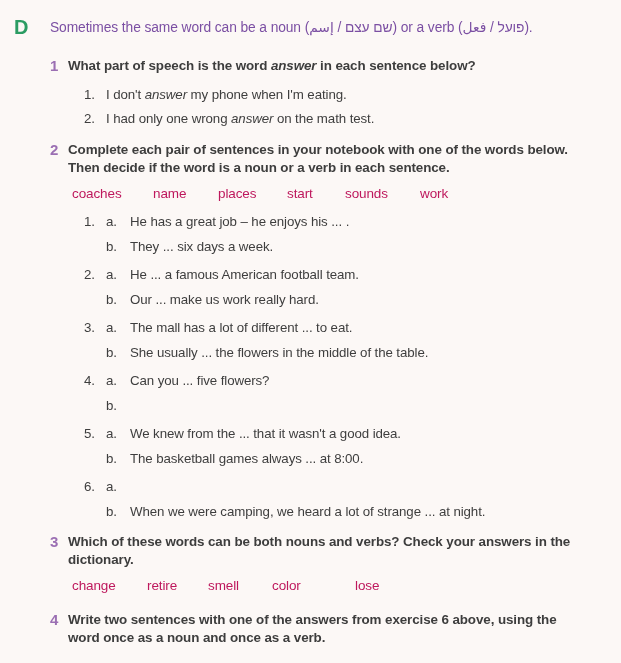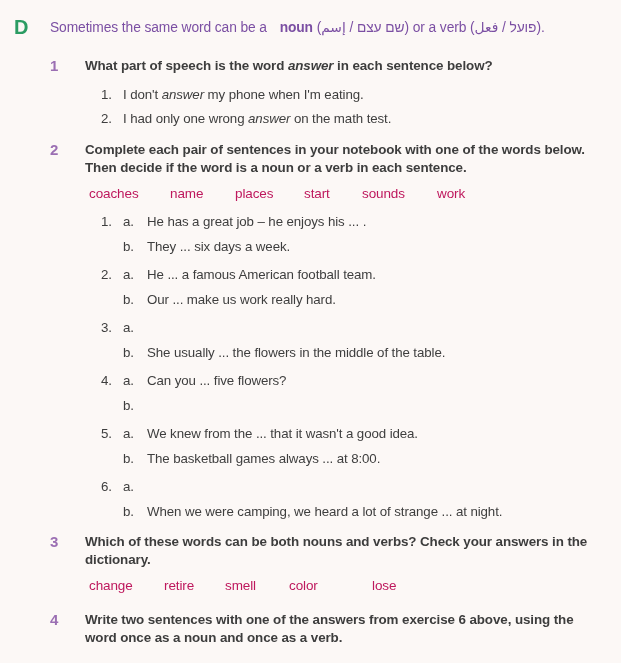--- a/index.html
+++ b/index.html
@@ -10,21 +10,21 @@
     color: #3E3E3E;
     overflow: hidden;
     letter-spacing: -0.1px;
   }
   .intro-row { display: flex; padding: 17px 0 0 14px; align-items: flex-start; }
   .d-letter { width: 36px; flex: none; font-size: 20px; font-weight: bold; color: #2B9C63; line-height: 20px; }
   .intro-text { font-size: 13.8px; line-height: 17px; padding-top: 2px; color: #7B4FA3; }
 
   .exercise { display: flex; margin-left: 50px; }
   .exnum { width: 18px; flex: none; font-weight: bold; font-size: 15px; line-height: 17px; color: #9B6FB3; }
-  .exbody { flex: 1; min-width: 0; margin-left: 17px; }
+  .exbody { flex: 1; min-width: 0; }
   .hline { font-weight: bold; font-size: 13.4px; line-height: 18px; color: #3D3D3D; white-space: nowrap; }
 
   .ex1 { margin-top: 20px; }
   .ex2 { margin-top: 15px; }
   .ex3 { margin-top: 14px; }
   .ex4 { margin-top: 18px; }
 
   .sitems { margin-top: 12px; }
   .sitem { display: flex; margin-left: 16px; font-size: 13.3px; line-height: 15px; }
   .sitem + .sitem { margin-top: 9px; }
@@ -41,21 +41,21 @@
   .pline + .pline { margin-top: 11px; }
   .pnum { width: 22px; flex: none; margin-left: 16px; }
   .plet { width: 24px; flex: none; }
   .ptext { white-space: nowrap; }
 </style>
 </head>
 <body>
 
 <div class="intro-row">
   <div class="d-letter">D</div>
-  <div class="intro-text"><span>Sometimes the same word can be a </span><span style="font-weight: bold; margin-left: 9px;">noun</span><span> (שם עצם / إسم) or a </span><span style="font-weight: normal;">verb</span><span> (פועל / فعل).</span></div>
+  <div class="intro-text"><span>Sometimes the same word can be a </span><span style="font-weight: normal;">noun</span><span> (שם עצם / إسم) or a </span><span style="font-weight: normal;">verb</span><span> (פועל / فعل).</span></div>
 </div>
 
 <div class="exercise ex1">
   <div class="exnum">1</div>
   <div class="exbody">
     <div class="hline"><span>What part of speech is the word </span><span style="font-style: italic;">answer</span><span> in each sentence below?</span></div>
     <div class="sitems">
       <div class="sitem">
         <div class="snum">1.</div>
         <div class="ptext"><span>I don't </span><span style="font-style: italic;">answer</span><span> my phone when I'm eating.</span></div>
@@ -106,20 +106,21 @@
           <div class="pnum"></div>
           <div class="plet">b.</div>
           <div class="ptext">Our ... make us work really hard.</div>
         </div>
       </div>
 
       <div class="pair">
         <div class="pline">
           <div class="pnum">3.</div>
           <div class="plet">a.</div>
+          <div class="ptext">The mall has a lot of different ... to eat.</div>
         </div>
         <div class="pline">
           <div class="pnum"></div>
           <div class="plet">b.</div>
           <div class="ptext">She usually ... the flowers in the middle of the table.</div>
         </div>
       </div>
 
       <div class="pair">
         <div class="pline">

